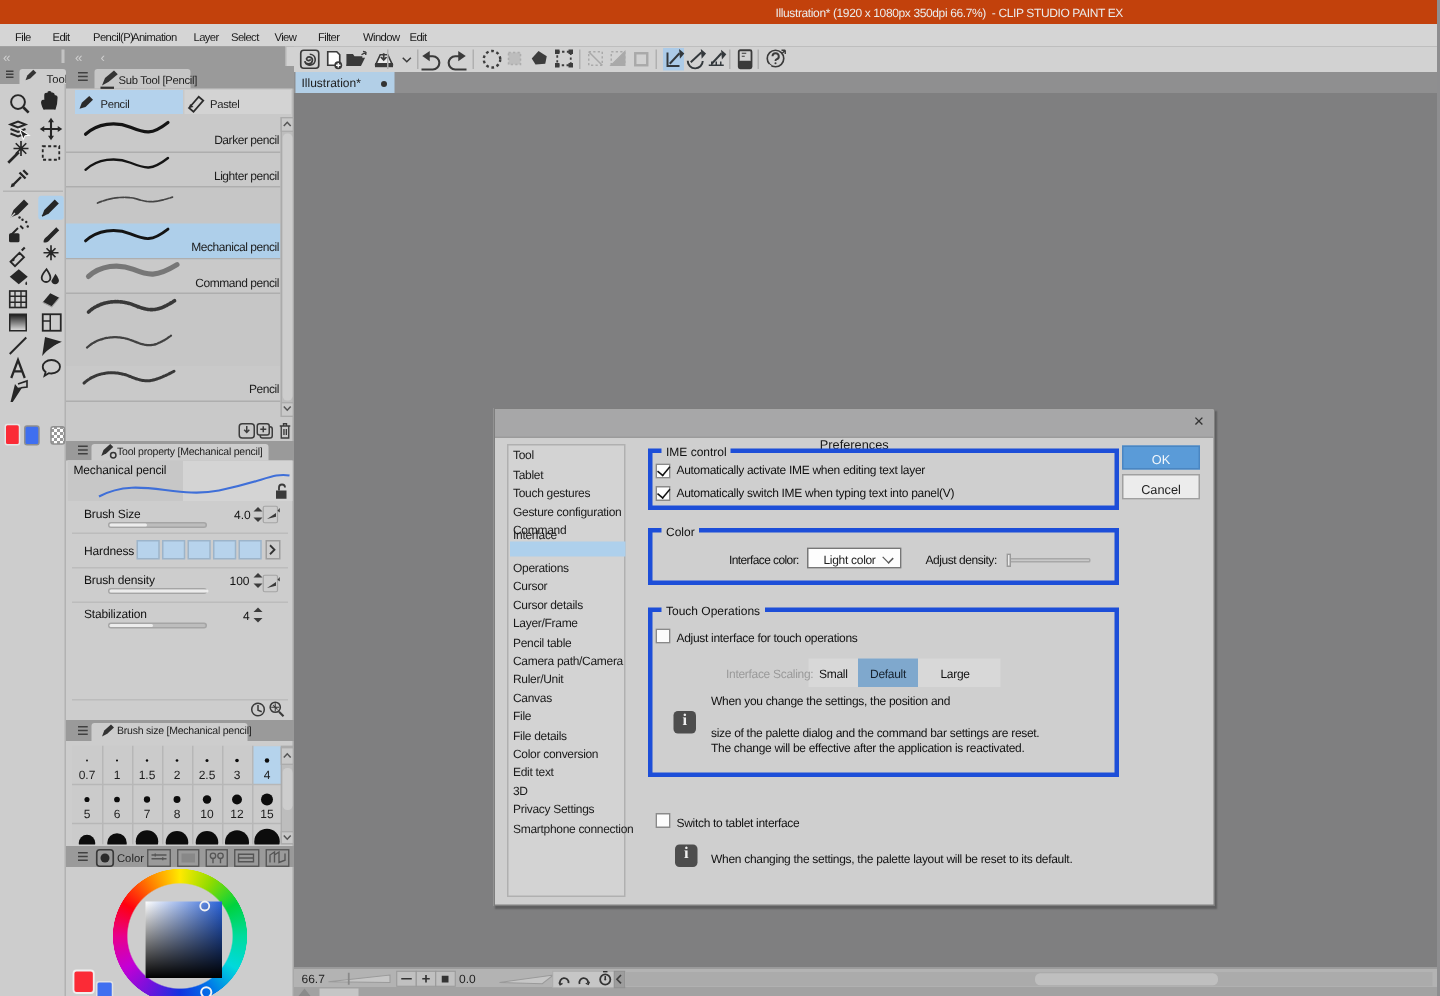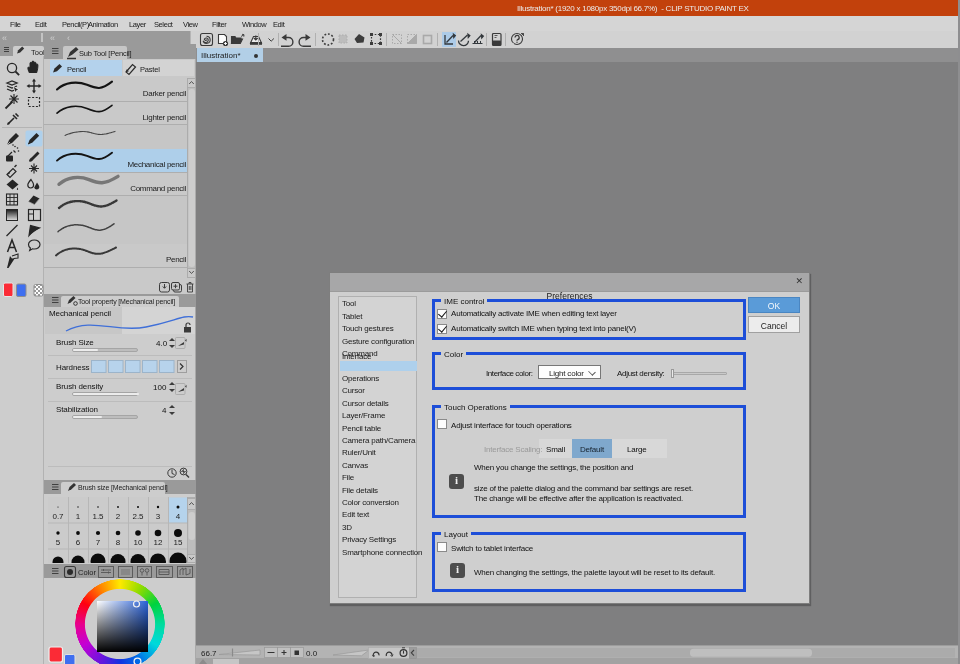--- a/index.html
+++ b/index.html
@@ -620,23 +620,20 @@
 <div class="abs" style="left:209px;top:166px;width:128px;height:19px;background:#d8d8d8"></div>
 <div class="dgray" style="left:154px;top:172px">Interface Scaling:</div>
 <div class="dtext" style="left:216px;top:172px">Small</div>
 <div class="abs" style="left:242px;top:166px;width:40px;height:19px;background:#7fa8cd;text-align:center;padding-top:6px;font-size:8px;letter-spacing:-0.2px;color:#16222e">Default</div>
 <div class="dtext" style="left:297px;top:172px">Large</div>
 <div class="infoicon" style="left:119px;top:201px">i</div>
 <div class="dtext" style="left:144px;top:190px">When you change the settings, the position and</div>
 <div class="dtext" style="left:144px;top:211px">size of the palette dialog and the command bar settings are reset.</div>
 <div class="dtext" style="left:144px;top:221px">The change will be effective after the application is reactivated.</div>
 
-<div class="grp" style="left:102px;top:259px;width:314px;height:59.5px">
-      <span class="glabel">Layout</span>
-    </div>
 <div class="cb" style="left:107px;top:269px"></div>
 <div class="dtext" style="left:121px;top:271px">Switch to tablet interface</div>
 <div class="infoicon" style="left:120px;top:290px">i</div>
 <div class="dtext" style="left:144px;top:295px">When changing the settings, the palette layout will be reset to its default.</div>
 
 <div class="abs" id="okbtn">OK</div>
 <div class="abs" id="cancelbtn">Cancel</div>
 </div>
 
 </body></html>

